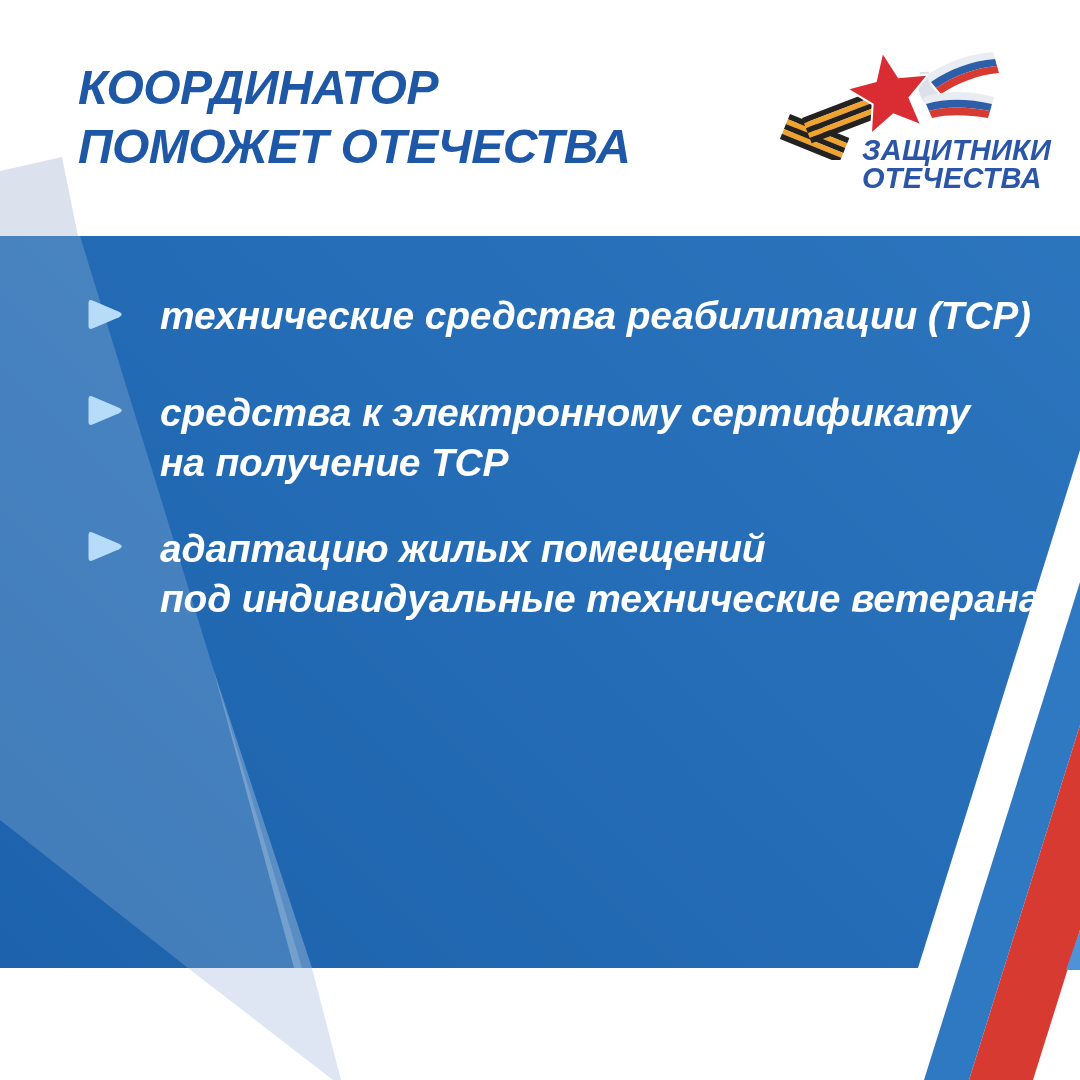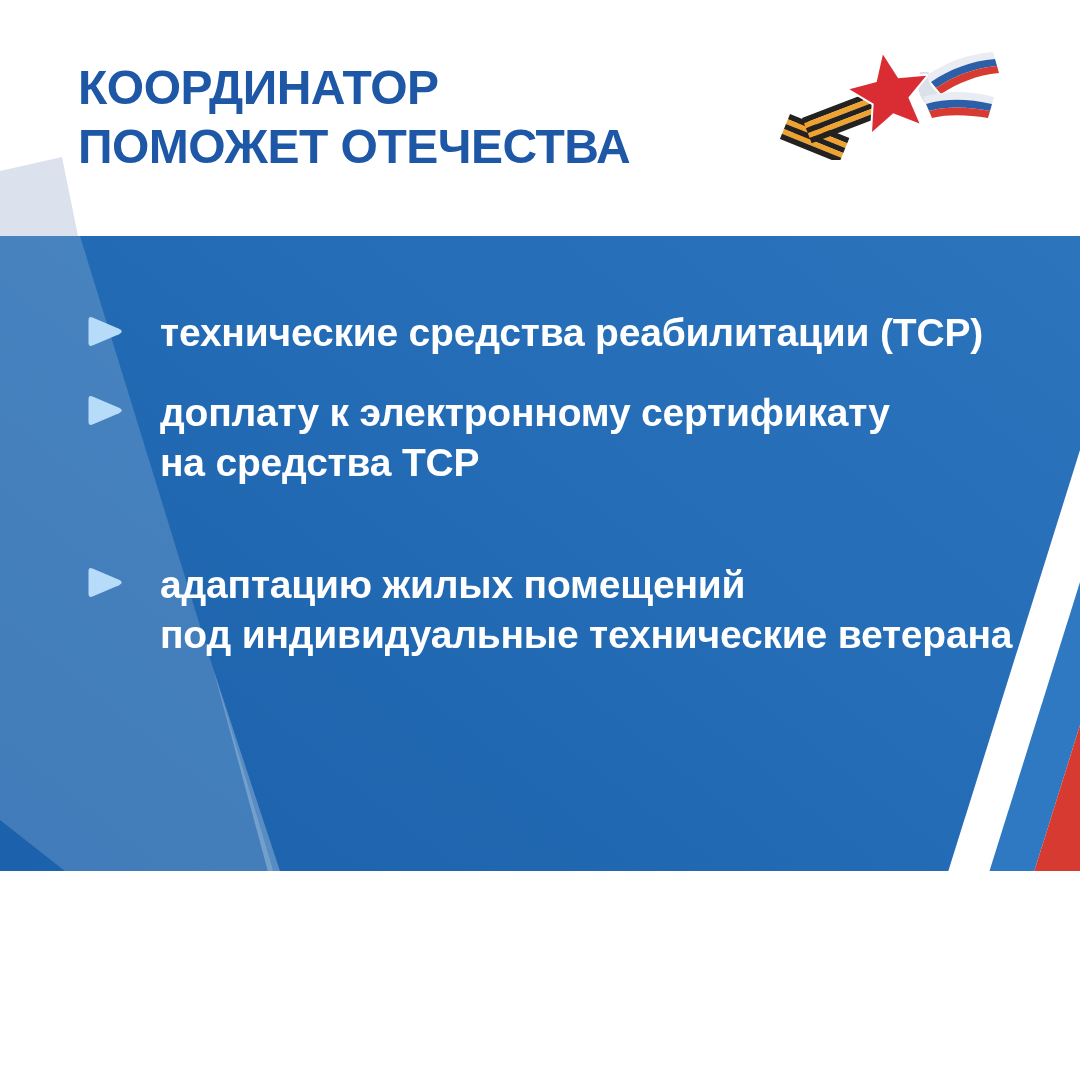--- a/index.html
+++ b/index.html
@@ -1,18 +1,18 @@
 <!DOCTYPE html>
 <html><head>
 <meta charset="utf-8">
 <style>
   html,body{margin:0;padding:0;background:#ffffff;}
   .poster{
-    position:relative;width:1080px;height:871px;overflow:hidden;
-    background:#ffffff;font-family:"Liberation Sans",sans-serif;
+    position:relative;width:1080px;height:1080px;overflow:hidden;
+    background:#ffffff;font-family:"Liberation Sans",sans-serif;font-style:italic;
   }
   .shape{position:absolute;inset:0;}
   .gray-wedge{
     background:#dbe2ee;
     clip-path:polygon(0px 171px,62px 157px,78px 236px,0px 236px);
   }
   .band{
     background:linear-gradient(to bottom left,#2e78c0,#1b61ab);
     clip-path:polygon(0px 236px,1080px 236px,1080px 450px,918px 968px,0px 968px);
   }
@@ -53,23 +53,23 @@
     color:#2b55a6;letter-spacing:0.2px;white-space:nowrap;
   }
   .logo-text span{display:block;}
   .bullet{position:absolute;left:85px;display:flex;gap:36px;}
   .bullet svg{flex:0 0 auto;margin-top:3px;}
   .bullet-text{
     color:#ffffff;font-size:39px;line-height:50px;font-weight:bold;
     letter-spacing:-0.2px;white-space:nowrap;
   }
   .bullet-text span{display:block;}
-  .b1{top:308px;text-align:center;} .b1 svg{margin-top:4px;}
+  .b1{top:291px;text-align:center;} .b1 svg{margin-top:4px;}
   .b2{top:388px;}
-  .b3{top:560px;justify-content:center;}
+  .b3{top:524px;justify-content:center;}
 </style>
 </head>
 <body>
 
 <div class="poster">
 
   <div class="shape gray-wedge"></div>
   <div class="shape band"></div>
   <div class="shape facet-m"></div>
   <div class="shape facet-s"></div>
@@ -108,38 +108,42 @@
       <path d="M146,46 C166,32 188,24 213,22 L215,29 C191,31 170,39 151,52 Z" fill="#e9ecf2"></path>
       <path d="M151,52 C170,39 191,31 215,29 L217,36 C194,38 174,46 156,58 Z" fill="#2d5fa9"></path>
       <path d="M156,58 C174,46 194,38 217,36 L219,43 C197,45 178,53 161,64 Z" fill="#d63a31"></path>
       <path d="M143,67 C166,60 190,61 214,67 L212,74 C189,69 167,68 146,74 Z" fill="#e9ecf2"></path>
       <path d="M146,74 C167,68 189,69 212,74 L210,81 C188,77 169,76 149,81 Z" fill="#2d5fa9"></path>
       <path d="M149,81 C169,76 188,77 210,81 L208,88 C187,85 170,84 152,88 Z" fill="#d63a31"></path>
     </g>
 
     <polygon transform="rotate(-10 110 65)" points="110,24 120.9,50 149,52.3 127.6,70.7 134.1,98.2 110,83.5 85.9,98.2 92.4,70.7 71,52.3 99.1,50" fill="#da2c33" stroke="#ffffff" stroke-width="4" style="paint-order:stroke" stroke-linejoin="round"></polygon>
   </svg>
+  <div class="logo-text">
+    <span>ЗАЩИТНИКИ</span>
+    <span>ОТЕЧЕСТВА</span>
+  </div>
 
   <div class="bullet b1">
     <svg width="39" height="39" viewBox="0 0 39 39">
       <path d="M7.5,5.5 L34,16.8 Q39.5,19.5 34,22.2 L7.5,33.5 Q3.5,35.2 3.5,30.5 L3.5,8.5 Q3.5,3.8 7.5,5.5 Z" fill="#b7dcf9"></path>
     </svg>
     <div class="bullet-text">
       <span>технические средства реабилитации (ТСР)</span>
       <span></span>
     </div>
   </div>
 
   <div class="bullet b2">
     <svg width="39" height="39" viewBox="0 0 39 39">
       <path d="M7.5,5.5 L34,16.8 Q39.5,19.5 34,22.2 L7.5,33.5 Q3.5,35.2 3.5,30.5 L3.5,8.5 Q3.5,3.8 7.5,5.5 Z" fill="#b7dcf9"></path>
     </svg>
     <div class="bullet-text">
-      <span>доплату к электронному сертификату</span>
-      <span>на средства ТСР</span>
+      <span>средства к электронному сертификату</span>
+      <span>на получение ТСР</span>
     </div>
   </div>
 
   <div class="bullet b3">
     <svg width="39" height="39" viewBox="0 0 39 39">
       <path d="M7.5,5.5 L34,16.8 Q39.5,19.5 34,22.2 L7.5,33.5 Q3.5,35.2 3.5,30.5 L3.5,8.5 Q3.5,3.8 7.5,5.5 Z" fill="#b7dcf9"></path>
     </svg>
     <div class="bullet-text">
       <span>адаптацию жилых помещений</span>
       <span>под индивидуальные технические ветерана</span>

